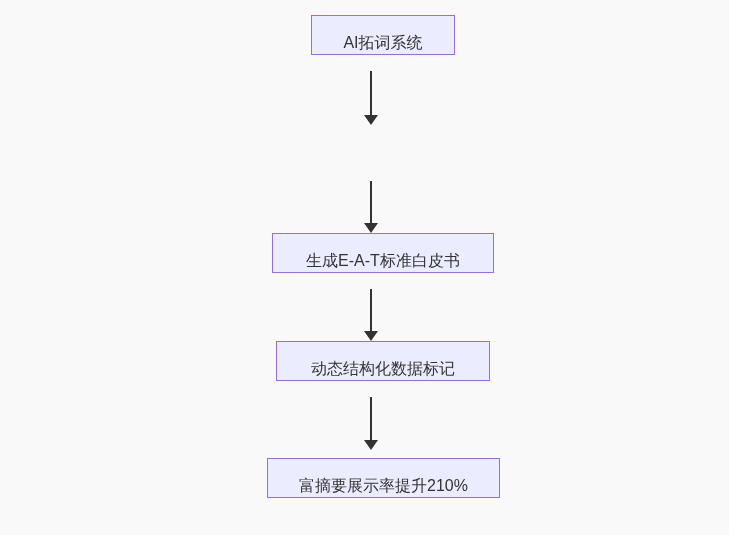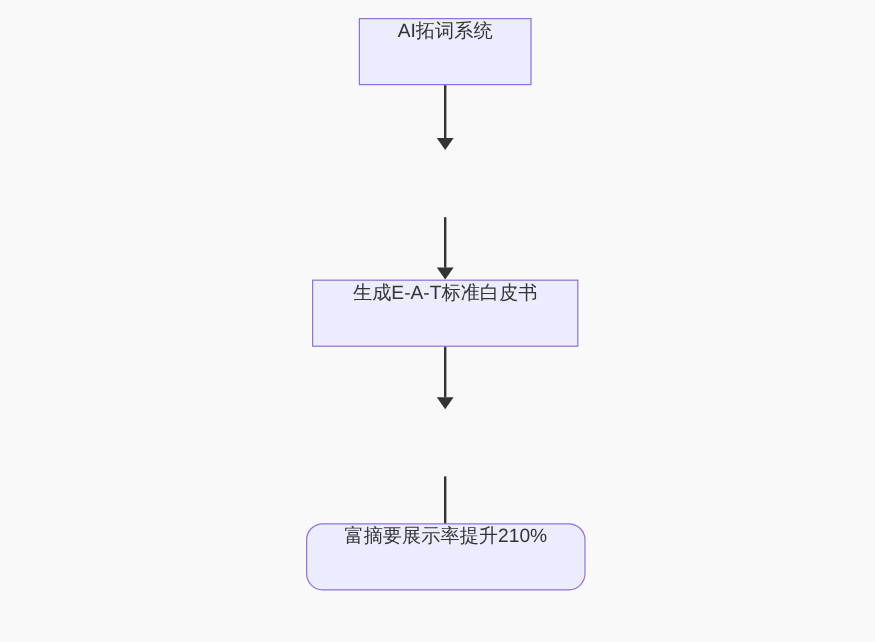--- a/index.html
+++ b/index.html
@@ -15,35 +15,36 @@
     font-family: "Liberation Sans", "DejaVu Sans", sans-serif;
     overflow: hidden;
   }
   .canvas {
     position: relative;
     width: 729px; height: 535px;
     background: var(--bg);
   }
   .node {
     position: absolute;
-    height: 56px;
+    height: 40px;
     background: var(--node-fill);
     border: 1px solid var(--node-border);
     display: flex;
-    align-items: flex-start;
+    align-items: flex-end;
     justify-content: center;
     color: var(--text-color);
     font-size: 16px;
     white-space: nowrap;
+    margin-left: 12px;
   }
   .node-1 { left: 299px; top: 15px;  width: 144px; }
   .node-2 { left: 276px; top: 125px; width: 190px; }
   .node-3 { left: 260px; top: 233px; width: 222px; }
   .node-4 { left: 264px; top: 341px; width: 214px; }
-  .node-5 { left: 255px; top: 436px; width: 233px; border-radius: 14px; }
+  .node-5 { left: 255px; top: 458px; width: 233px; }
   .arrow {
     position: absolute;
     left: 364px;
     width: 14px;
     display: flex;
     flex-direction: column;
     align-items: center;
   }
   .arrow-1 { top: 71px;  height: 54px; }
   .arrow-2 { top: 181px; height: 52px; }
@@ -83,20 +84,23 @@
 
   <div class="node node-3">
     <span>生成E-A-T标准白皮书</span>
   </div>
 
   <div class="arrow arrow-3">
     <div class="arrow-line"></div>
     <div class="arrow-head"></div>
   </div>
 
+  <div class="node node-4">
+    <span>动态结构化数据标记</span>
+  </div>
 
   <div class="arrow arrow-4">
     <div class="arrow-line"></div>
     <div class="arrow-head"></div>
   </div>
 
   <div class="node node-5">
     <span>富摘要展示率提升210%</span>
   </div>
 

